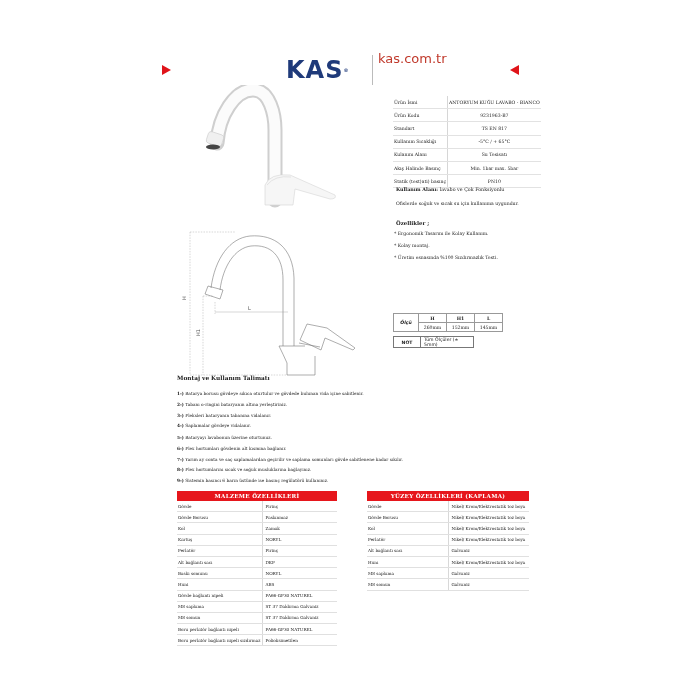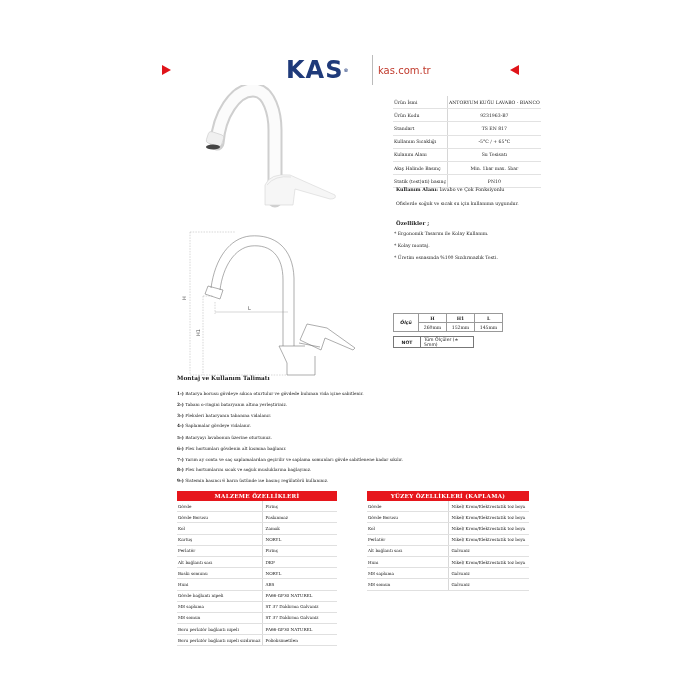--- a/index.html
+++ b/index.html
@@ -5,21 +5,21 @@
     html, body { margin: 0; padding: 0; background: #ffffff; }
     body { width: 700px; height: 700px; position: relative; overflow: hidden; font-family: "DejaVu Serif", serif; color: #222; }
     .abs { position: absolute; }
 
     
     .tri-right { left: 162px; top: 65px; width: 0; height: 0; border-top: 5px solid transparent; border-bottom: 5px solid transparent; border-left: 9px solid #e0141a; }
     .tri-left { left: 510px; top: 65px; width: 0; height: 0; border-top: 5px solid transparent; border-bottom: 5px solid transparent; border-right: 9px solid #e0141a; }
     .logo { left: 286px; top: 58px; font-family: "DejaVu Sans", sans-serif; font-weight: bold; font-size: 24px; color: #1f3a7a; letter-spacing: 1px; line-height: 24px; }
     .logo .reg { font-size: 5px; vertical-align: top; color: #1f3a7a; }
     .logo-divider { left: 372px; top: 55px; width: 1px; height: 30px; background: #bbb; }
-    .site { left: 378px; top: 65px; font-family: "DejaVu Sans", sans-serif; font-size: 10px; color: #c0392b; }
+    .site { left: 378px; top: 51px; font-family: "DejaVu Sans", sans-serif; font-size: 13px; color: #c0392b; }
 
     
     .spec { left: 393px; top: 96px; width: 134px; border-collapse: collapse; font-size: 4.6px; }
     .spec td { border-bottom: 1px solid #e2e2e2; height: 12.2px; padding: 0 1px; white-space: nowrap; }
     .spec td.k { width: 52px; border-right: 1px solid #d6d6d6; }
     .spec td.v { text-align: center; }
 
     .usage { left: 396px; top: 186px; font-size: 4.8px; }
     .usage b { font-weight: bold; }
     .usage-desc { left: 396px; top: 201px; font-size: 4.6px; }

